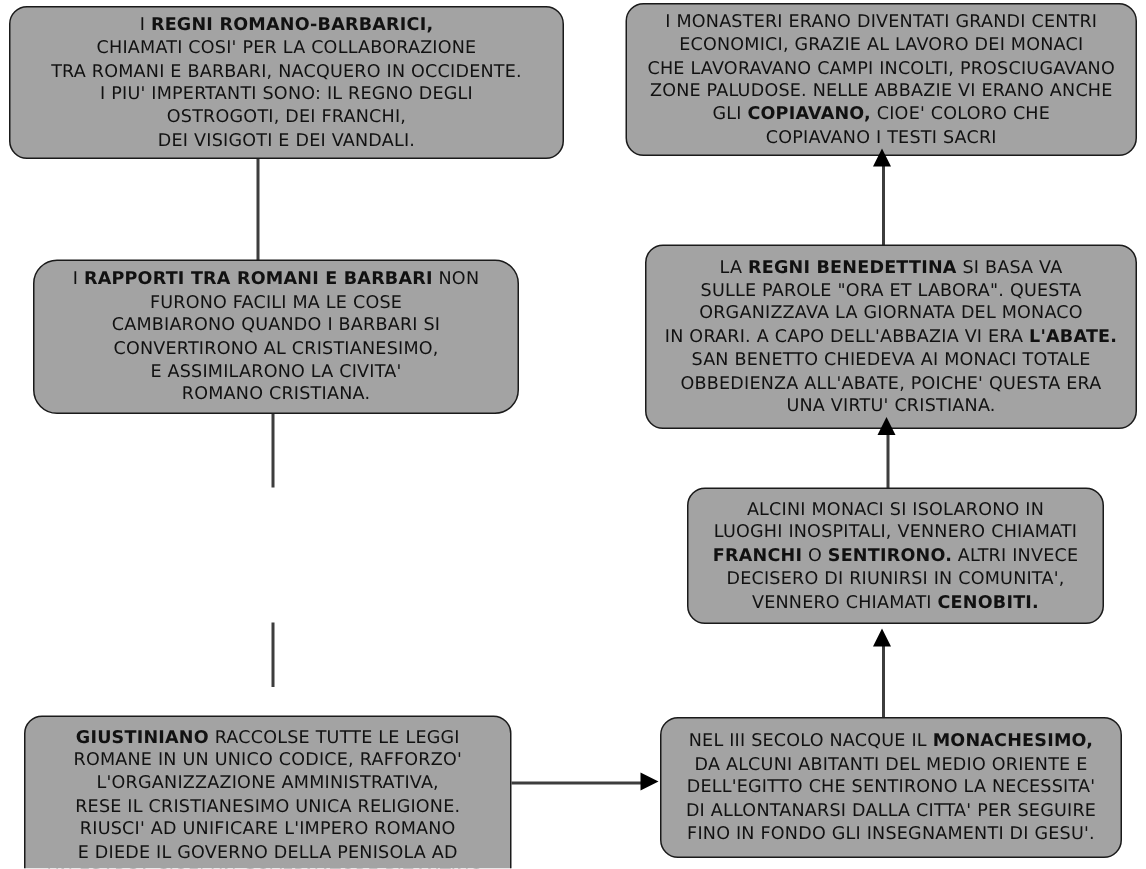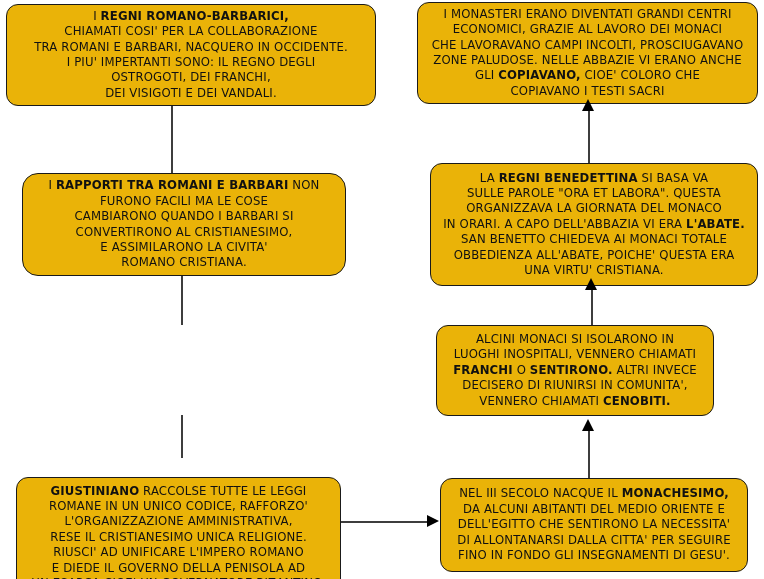--- a/index.html
+++ b/index.html
@@ -12,21 +12,21 @@
     position: relative;
     width: 764px;
     height: 579px;
     background: #ffffff;
     font-family: "DejaVu Sans", "Liberation Sans", sans-serif;
     overflow: hidden;
   }
   .node {
     position: absolute;
     box-sizing: border-box;
-    background: #eab308;
+    background: #a3a3a3;
     border: 1.4px solid #1a1a1a;
     border-radius: 12px;
     color: #111111;
     font-size: 11.7px;
     line-height: 15.4px;
     text-align: center;
     display: flex;
     align-items: center;
     justify-content: center;
     padding: 4px 7px;
@@ -106,21 +106,21 @@
     </div>
     <div class="node" style="left: 430px; top: 163px; width: 328px; height: 123px;">
       <div class="txt">LA <b>REGNI BENEDETTINA</b> SI BASA VA
 SULLE PAROLE "ORA ET LABORA". QUESTA
 ORGANIZZAVA LA GIORNATA DEL MONACO
 IN ORARI. A CAPO DELL'ABBAZIA VI ERA <b>L'ABATE.</b>
 SAN BENETTO CHIEDEVA AI MONACI TOTALE
 OBBEDIENZA ALL'ABATE, POICHE' QUESTA ERA
 UNA VIRTU' CRISTIANA.</div>
     </div>
-    <div class="node" style="left: 436px; top: 325px; width: 278px; height: 91px;">
+    <div class="node" style="left: 458px; top: 325px; width: 278px; height: 91px;">
       <div class="txt">ALCINI MONACI SI ISOLARONO IN
 LUOGHI INOSPITALI, VENNERO CHIAMATI
 <b>FRANCHI</b> O <b>SENTIRONO.</b> ALTRI INVECE
 DECISERO DI RIUNIRSI IN COMUNITA',
 VENNERO CHIAMATI <b>CENOBITI.</b></div>
     </div>
     <div class="node" style="left: 16px; top: 457px; width: 325px; height: 121px; margin-top: 20px;">
       <div class="txt"><b>GIUSTINIANO</b> RACCOLSE TUTTE LE LEGGI
 ROMANE IN UN UNICO CODICE, RAFFORZO'
 L'ORGANIZZAZIONE AMMINISTRATIVA,

